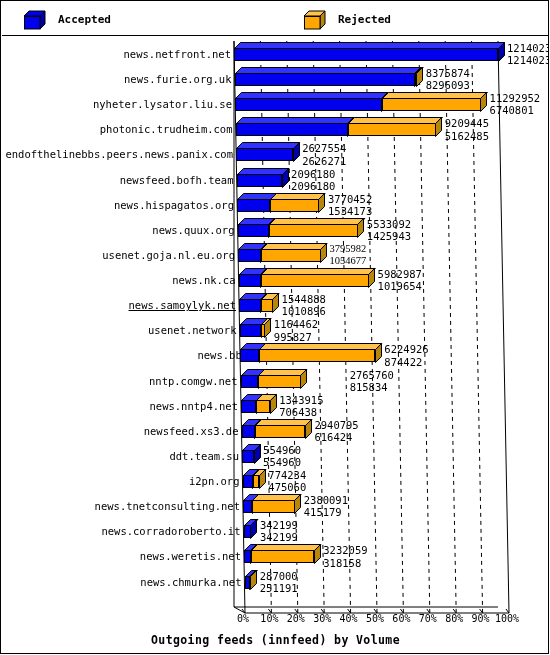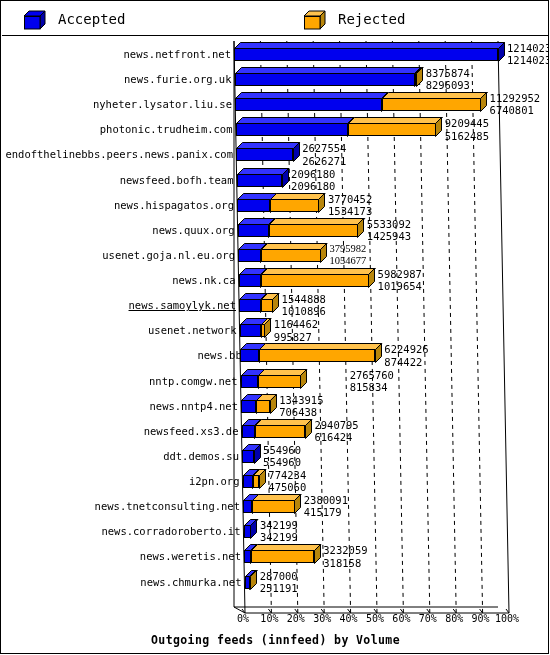--- a/index.html
+++ b/index.html
@@ -16,21 +16,21 @@
   
   #legend{
     position:absolute;left:1px;top:1px;width:547px;height:34px;
     border-bottom:1px solid #000;box-sizing:border-box;
   }
   .legend-entry{position:absolute;top:0;height:34px;display:flex;align-items:center;}
   .legend-entry.e0{left:22px;}
   .legend-entry.e1{left:302px;}
   .legend-swatch{position:relative;width:22px;height:19px;margin-right:12px;}
   .legend-swatch svg{position:absolute;left:0;top:0;}
-  .legend-label{font-size:14px;letter-spacing:0px;white-space:nowrap;}
+  .legend-label{font-size:11px;letter-spacing:0px;white-space:nowrap;font-weight:bold;}
 
   
   #plot{
     position:absolute;left:1px;top:35px;width:547px;height:596px;
     overflow:hidden;
   }
   #rows{position:absolute;left:0;top:0;width:547px;height:578px;}
   .row{position:absolute;left:0;width:547px;height:25.1px;}
   .row-label{
     position:absolute;right:320px;top:5px;
@@ -493,21 +493,21 @@
             <svg width="9" height="21" style="position: absolute; left: 50.0455px; top: -6px;">
               <polygon points="0.5,6.5 6.5,0.5 6.5,13.5 0.5,19.5" fill="#b8860b" stroke="#000" stroke-width="1"></polygon>
             </svg>
           </div>
           <div class="vals" style="left: 312.45px;">
             <div>2940795</div>
             <div>616424</div>
           </div>
         </div>
         <div class="row" style="top: 408.92px;">
-          <div class="row-label" style="right: 310px;">ddt.demos.su</div>
+          <div class="row-label" style="right: 310px;">ddt.team.su</div>
           <div class="bar blue" style="left: 240px; width: 12.0681px;">
             <div class="front"></div>
             <svg width="21.06808630934583" height="8" style="position: absolute; left: 0px; top: -6px;">
               <polygon points="0.5,6.5 6.5,0.5 18.56808630934583,0.5 12.56808630934583,6.5" fill="#3333ff" stroke="#000" stroke-width="1"></polygon>
             </svg>
             <svg width="9" height="21" style="position: absolute; left: 11.5681px; top: -6px;">
               <polygon points="0.5,6.5 6.5,0.5 6.5,13.5 0.5,19.5" fill="#0000aa" stroke="#000" stroke-width="1"></polygon>
             </svg>
           </div>
           <div class="vals" style="left: 261.068px;">

